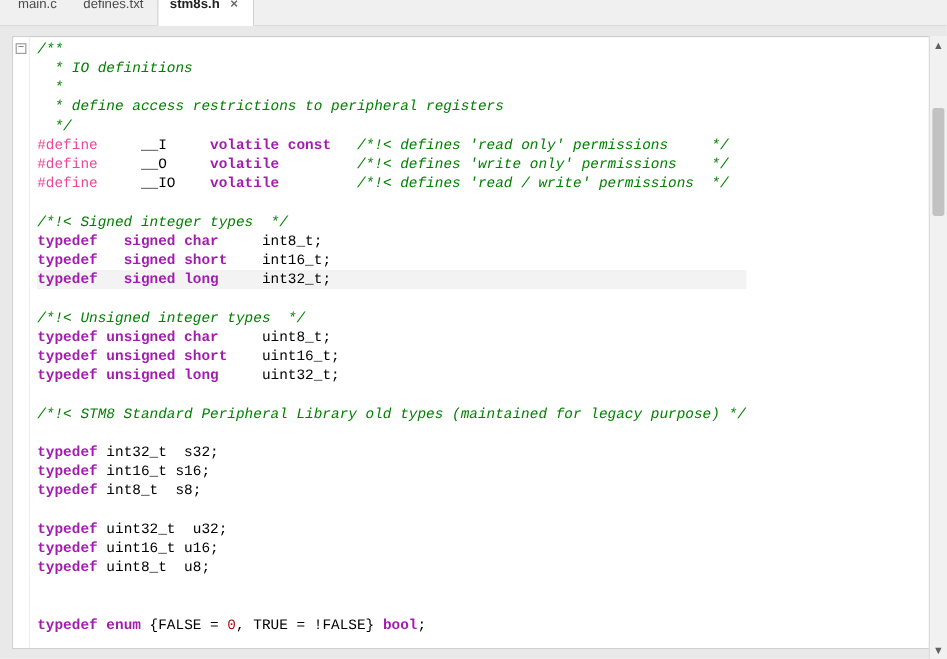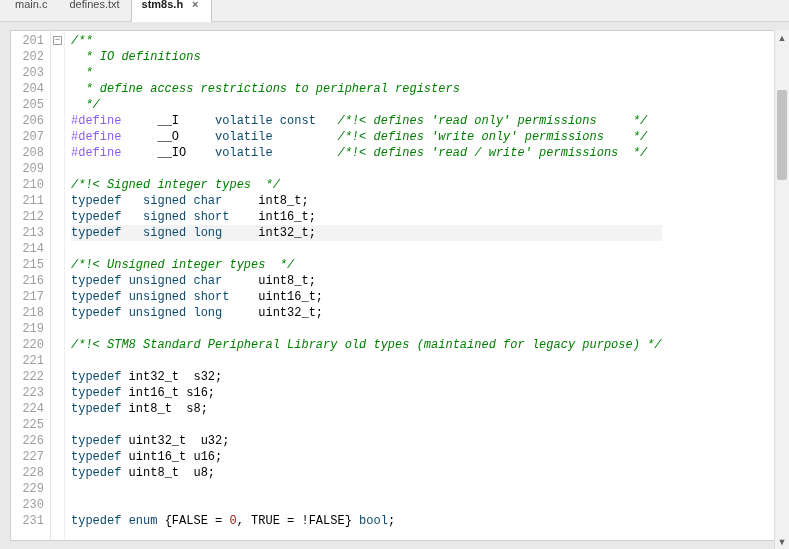--- a/index.html
+++ b/index.html
@@ -91,22 +91,22 @@
     cursor: pointer;
   }
   .code {
     padding: 2px 0 0 6px;
     white-space: pre;
     color: #000;
   }
   .code .line { height: 16px; }
   .code .hl { background: #f3f3f3; display:inline-block; width:100%; }
   .c-comment { color: #008000; font-style: italic; }
-  .c-pre     { color: #8b5cf6; }
-  .c-kw      { color: #0c4a6e; font-weight: normal; }
+  .c-pre     { color: #ec4899; }
+  .c-kw      { color: #a21caf; font-weight: bold; }
   .c-num     { color: #a31515; }
   .vscroll {
     position: absolute;
     right: 0; top: 8px; bottom: 0; width: 15px;
     background: #f1f1f1;
     border-left: 1px solid #dcdcdc;
   }
   .vscroll .btn {
     height: 15px; background: #f1f1f1;
     display:flex; align-items:center; justify-content:center;
@@ -131,52 +131,20 @@
       <span>defines.txt</span>
     </div>
     <div class="tab active">
       <span>stm8s.h</span>
       <span class="close">×</span>
     </div>
   </div>
 
 <div class="editor-wrap">
   <div class="editor">
-    <div class="gutter" id="gutter">201
-202
-203
-204
-205
-206
-207
-208
-209
-210
-211
-212
-213
-214
-215
-216
-217
-218
-219
-220
-221
-222
-223
-224
-225
-226
-227
-228
-229
-230
-231
-</div>
     <div class="fold-col" id="foldcol">
         <div style="height: 16px;">
           <div class="fold-mark">−</div>
         </div>
         <div style="height: 16px;"></div>
         <div style="height: 16px;"></div>
         <div style="height: 16px;"></div>
         <div style="height: 16px;"></div>
         <div style="height: 16px;"></div>
         <div style="height: 16px;"></div>

